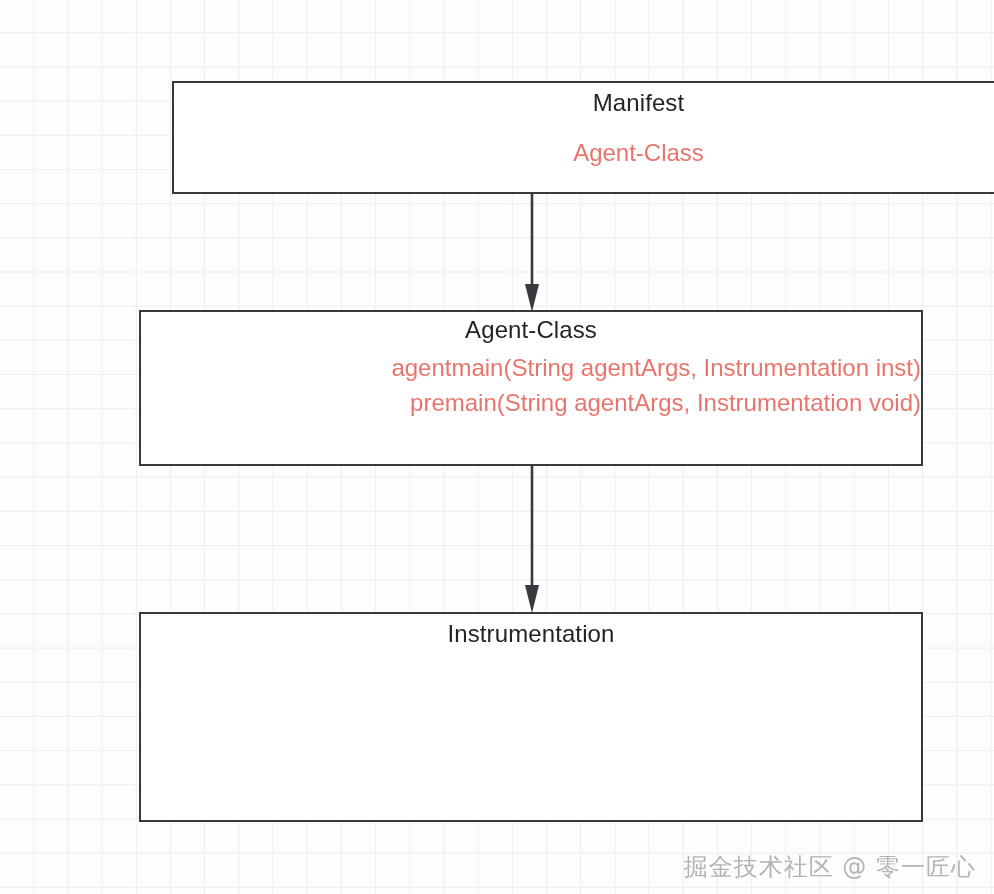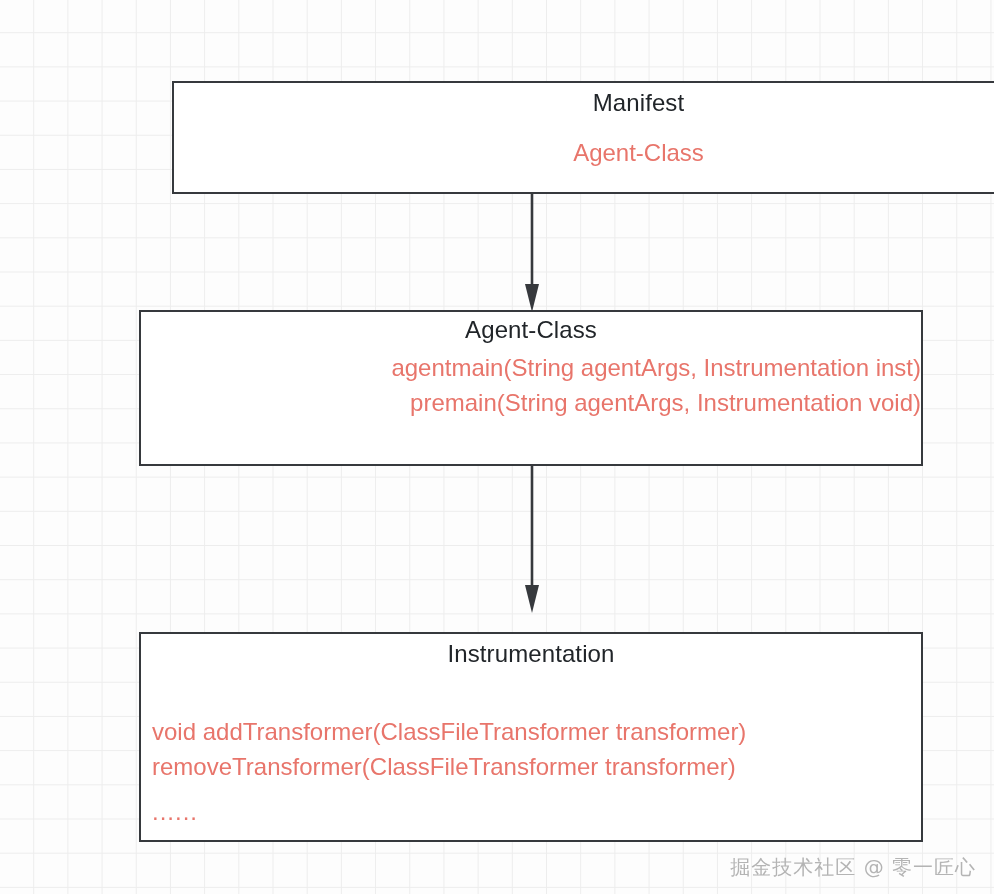--- a/index.html
+++ b/index.html
@@ -77,21 +77,20 @@
     text-align: right;
     margin-top: 6px;
   }
 
   
   #box-instrumentation {
     left: 139px;
     top: 612px;
     width: 784px;
     height: 210px;
-    margin-top: 20px;
   }
   #box-instrumentation .node-title { margin-top: 6px; }
   #box-instrumentation .node-body {
     text-align: left;
     padding-left: 11px;
     margin-top: 46px;
   }
   #box-instrumentation .node-body .ellipsis {
     display: block;
     margin-top: 10px;
@@ -107,21 +106,21 @@
   #arrow-1 { top: 194px; height: 118px; }
   #arrow-2 { top: 466px; height: 147px; }
   .arrow svg { display: block; }
 
   
   #watermark {
     position: absolute;
     right: 18px;
     bottom: 16px;
     color: #b4b4b4;
-    font-size: 20px;
+    font-size: 24px;
     line-height: 22px;
     letter-spacing: 1px;
     white-space: nowrap;
     font-family: "DejaVu Sans", sans-serif;
     margin-left: 29px;
   }
 </style>
 </head>
 <body>
 
@@ -151,22 +150,17 @@
 
   <div class="arrow" id="arrow-2">
     <svg width="14" height="147" viewBox="0 0 14 147">
       <line x1="7" y1="0" x2="7" y2="127" stroke="#36393d" stroke-width="2.6"></line>
       <polygon points="7,147 0,119 14,119" fill="#36393d"></polygon>
     </svg>
   </div>
 
   <div class="node" id="box-instrumentation">
     <div class="node-title">Instrumentation</div>
-    <div class="node-body">
-      <span class="line">void addTransformer(ClassFileTransformer transformer)</span>
-      <span class="line">removeTransformer(ClassFileTransformer transformer)</span>
-      <span class="ellipsis">......</span>
-    </div>
   </div>
 
   <div id="watermark">掘金技术社区 @ 零一匠心</div>
 
 </div>
 
 </body></html>

